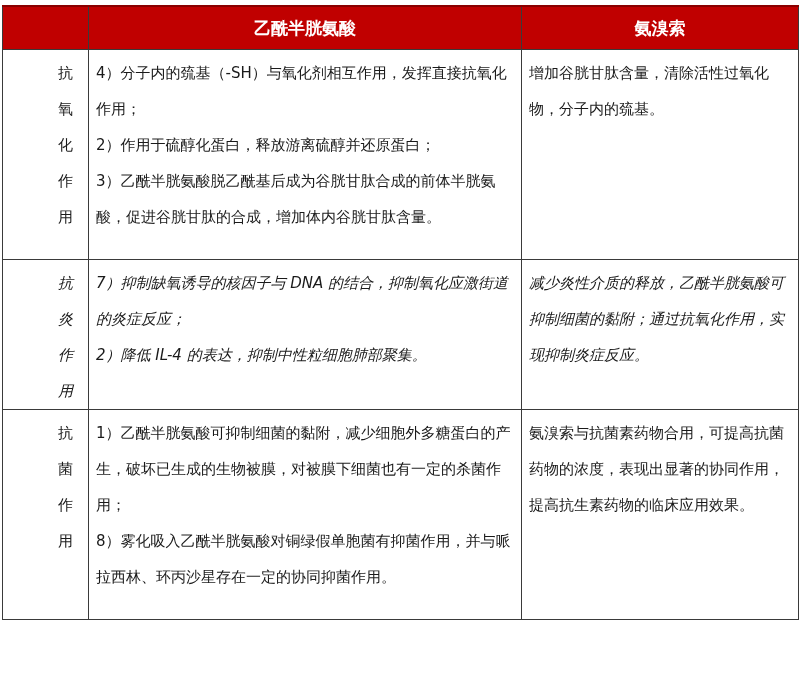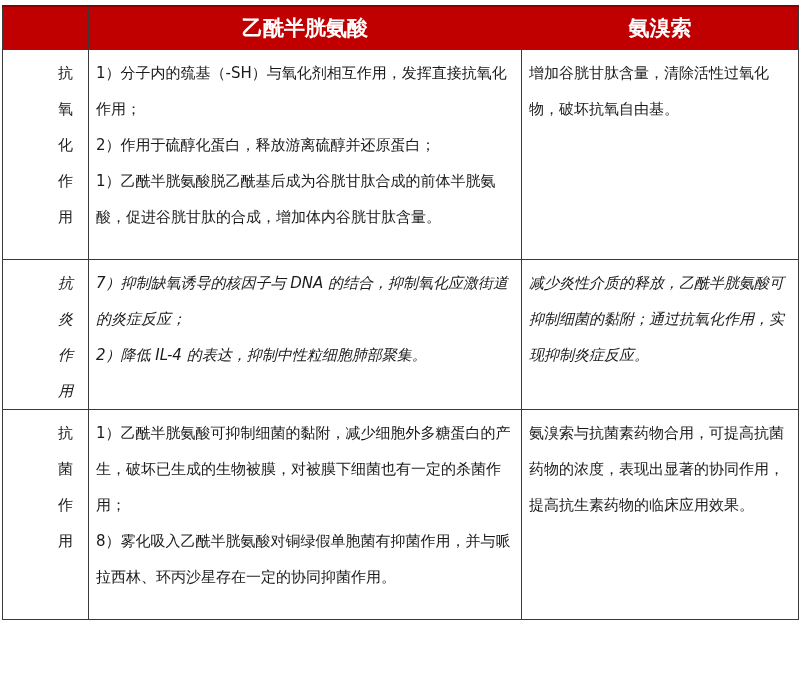--- a/index.html
+++ b/index.html
@@ -27,21 +27,21 @@
     }
     table.cmp th, table.cmp td {
       border: 1.5px solid #3a3a3a;
       vertical-align: top;
       padding: 0;
     }
     table.cmp thead th {
       background: #c00000;
       color: #ffffff;
       font-weight: bold;
-      font-size: 21px;
+      font-size: 17px;
       height: 42px;
       vertical-align: middle;
       text-align: center;
       border-top: 2px solid #8a0000;
     }
     col.c1 { width: 86px; }
     col.c2 { width: 433px; }
     col.c3 { width: 277px; }
     .rowlabel {
       font-size: 15px;
@@ -84,28 +84,28 @@
     <tbody>
       <tr class="r1">
         <td>
           <div class="rowlabel">
             <div>抗氧化</div>
             <div>作用</div>
           </div>
         </td>
         <td>
           <div class="cell">
-            <p>1）分子内的巯基（-SH）与氧化剂相互作用，发挥直接抗氧化作用；</p>
+            <p>4）分子内的巯基（-SH）与氧化剂相互作用，发挥直接抗氧化作用；</p>
             <p>2）作用于硫醇化蛋白，释放游离硫醇并还原蛋白；</p>
-            <p>1）乙酰半胱氨酸脱乙酰基后成为谷胱甘肽合成的前体半胱氨酸，促进谷胱甘肽的合成，增加体内谷胱甘肽含量。</p>
+            <p>3）乙酰半胱氨酸脱乙酰基后成为谷胱甘肽合成的前体半胱氨酸，促进谷胱甘肽的合成，增加体内谷胱甘肽含量。</p>
           </div>
         </td>
         <td>
           <div class="cell">
-            <p>增加谷胱甘肽含量，清除活性过氧化物，破坏抗氧自由基。</p>
+            <p>增加谷胱甘肽含量，清除活性过氧化物，分子内的巯基。</p>
           </div>
         </td>
       </tr>
 
       <tr class="r2">
         <td>
           <div class="rowlabel">抗炎作用</div>
         </td>
         <td>
           <div class="cell">

